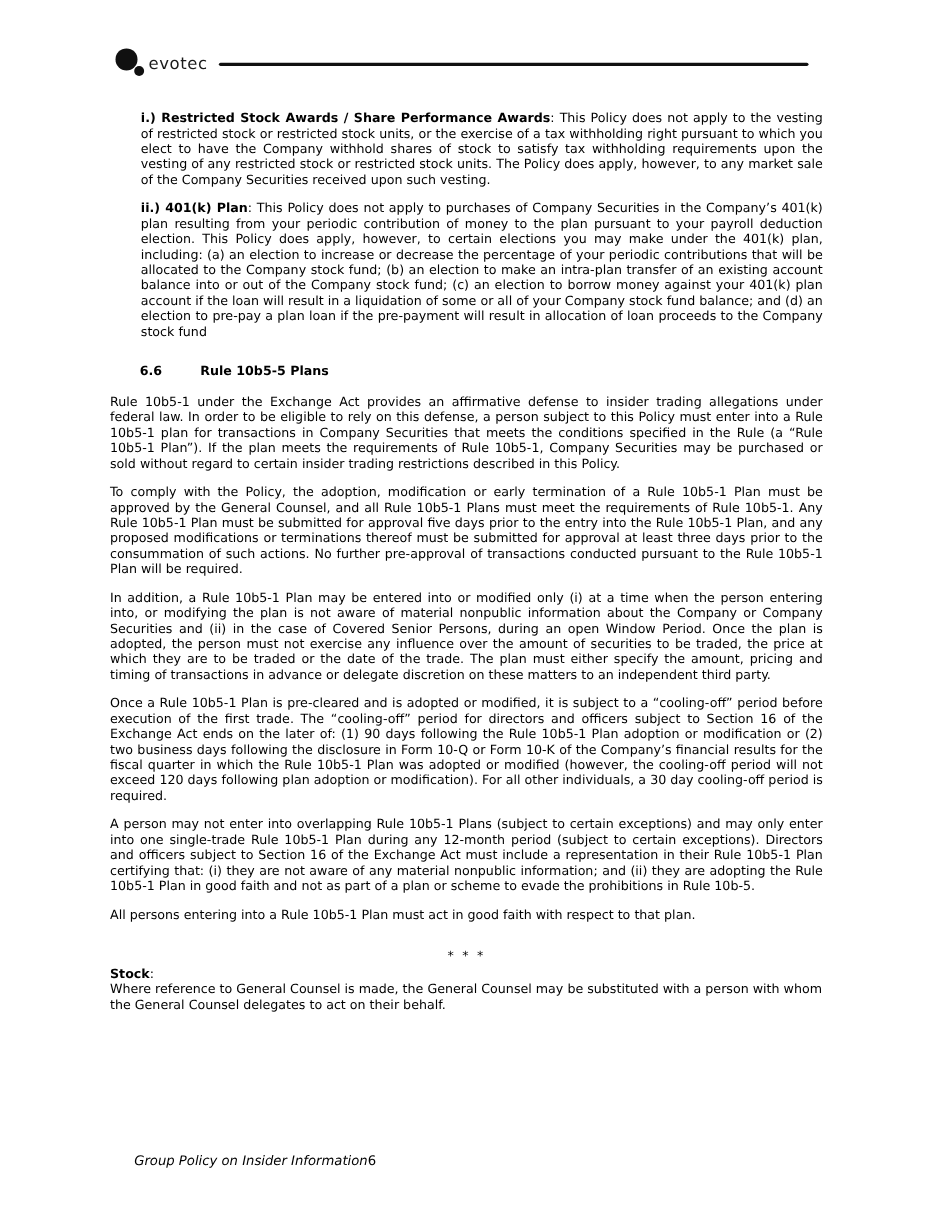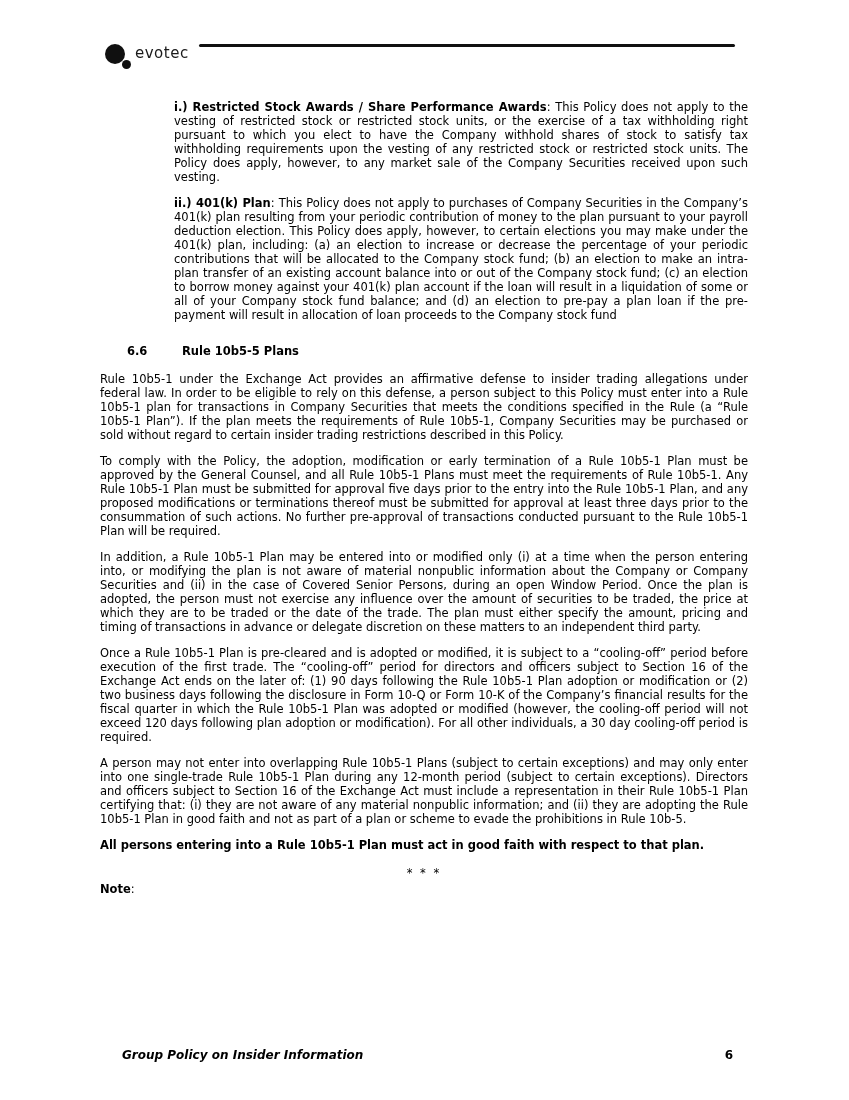--- a/index.html
+++ b/index.html
@@ -14,62 +14,60 @@
     overflow: hidden;
   }
 
   
   .logo-row {
     position: absolute;
     top: 44px;
     left: 105px;
     right: 114px;
     display: flex;
-    align-items: flex-start;
+    align-items: center;
   }
   .logo-mark { position: relative; width: 30px; height: 28px; flex: 0 0 auto; }
   .big-dot  { position: absolute; top: 0; left: 0; width: 20px; height: 20px; border-radius: 50%; background: #101010; }
   .small-dot{ position: absolute; top: 16px; left: 17px; width: 9px; height: 9px; border-radius: 50%; background: #101010; }
   .logo-text { font-size: 15px; color: #1a1a1a; margin-right: 10px; letter-spacing: 0.5px; }
   .header-rule { flex: 1 1 auto; height: 3px; background: #101010; border-radius: 2px; }
 
   
   .content {
     position: absolute;
     top: 100px;
     left: 100px;
     width: 648px;
     font-size: 11.5px;
     line-height: 14px;
   }
   .para { margin-bottom: 12px; }
   .justify { text-align: justify; }
-  .indented { margin-left: 74px; }
+  .indented { margin-left: 28px; }
   .section-heading {
     font-size: 11.5px;
     font-weight: bold;
     margin: 22px 0 14px 27px;
   }
   .section-number { display: inline-block; width: 55px; }
-  .closing { margin-top: 4px; margin-bottom: 14px; font-weight: bold; }
+  .closing { margin-top: 4px; margin-bottom: 24px; }
   .separator { text-align: center; margin-bottom: 2px; letter-spacing: 2px; }
   .note-label { font-size: 11.5px; }
   .note-text { font-size: 11.5px; line-height: 14px; }
 
   
   .footer {
     position: absolute;
     top: 1048px;
     left: 122px;
     right: 116px;
     display: flex;
-    justify-content: space-between;
     align-items: baseline;
     font-size: 12px;
-    font-weight: bold;
   }
   .footer-title { font-style: italic; }
   .footer-page { font-style: normal; }
 </style>
 </head>
 <body>
 
 <div class="page">
 
   <header class="logo-row">
@@ -97,21 +95,22 @@
 
     <p class="para justify">Once a Rule 10b5-1 Plan is pre-cleared and is adopted or modified, it is subject to a “cooling-off” period before execution of the first trade. The “cooling-off” period for directors and officers subject to Section 16 of the Exchange Act ends on the later of: (1) 90 days following the Rule 10b5-1 Plan adoption or modification or (2) two business days following the disclosure in Form 10-Q or Form 10-K of the Company’s financial results for the fiscal quarter in which the Rule 10b5-1 Plan was adopted or modified (however, the cooling-off period will not exceed 120 days following plan adoption or modification). For all other individuals, a 30 day cooling-off period is required.</p>
 
     <p class="para justify">A person may not enter into overlapping Rule 10b5-1 Plans (subject to certain exceptions) and may only enter into one single-trade Rule 10b5-1 Plan during any 12-month period (subject to certain exceptions). Directors and officers subject to Section 16 of the Exchange Act must include a representation in their Rule 10b5-1 Plan certifying that: (i) they are not aware of any material nonpublic information; and (ii) they are adopting the Rule 10b5-1 Plan in good faith and not as part of a plan or scheme to evade the prohibitions in Rule 10b-5.</p>
 
     <p class="para closing">All persons entering into a Rule 10b5-1 Plan must act in good faith with respect to that plan.</p>
 
     <div class="separator">* * *</div>
 
     <div class="note">
-      <p class="note-label"><strong>Note</strong><span>:</span></p>
+      <p class="note-label"><strong>Stock</strong><span>:</span></p>
+      <p class="note-text">Where reference to General Counsel is made, the General Counsel may be substituted with a person with whom the General Counsel delegates to act on their behalf.</p>
     </div>
 
   </main>
 
   <footer class="footer">
     <span class="footer-title">Group Policy on Insider Information</span>
     <span class="footer-page">6</span>
   </footer>
 
 </div>

